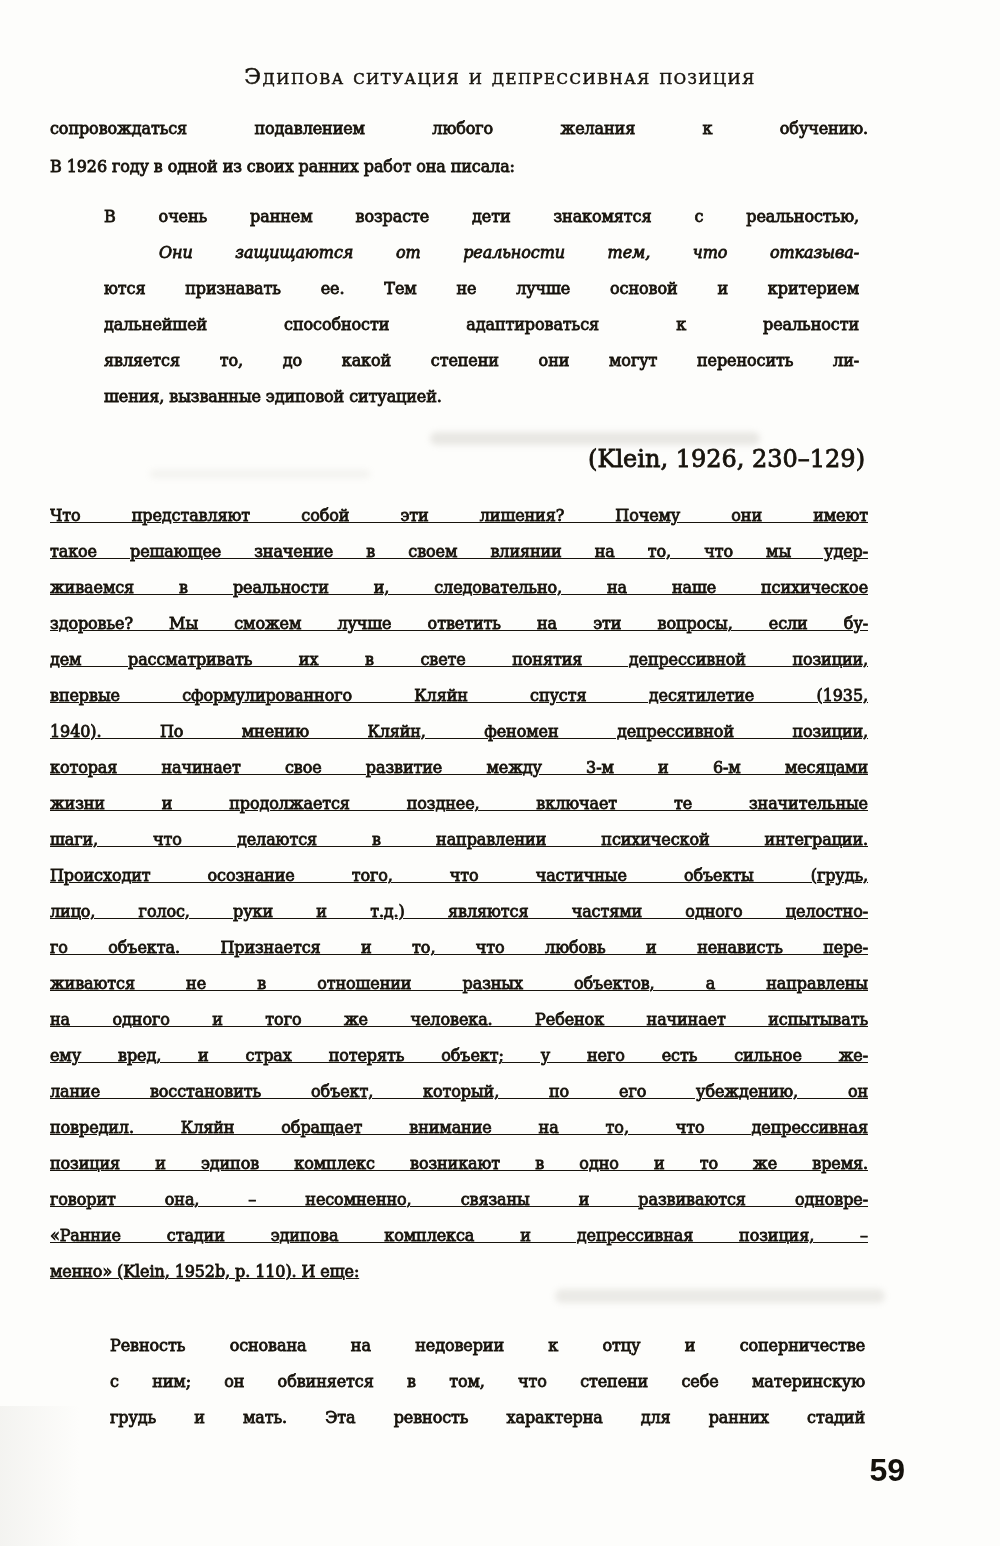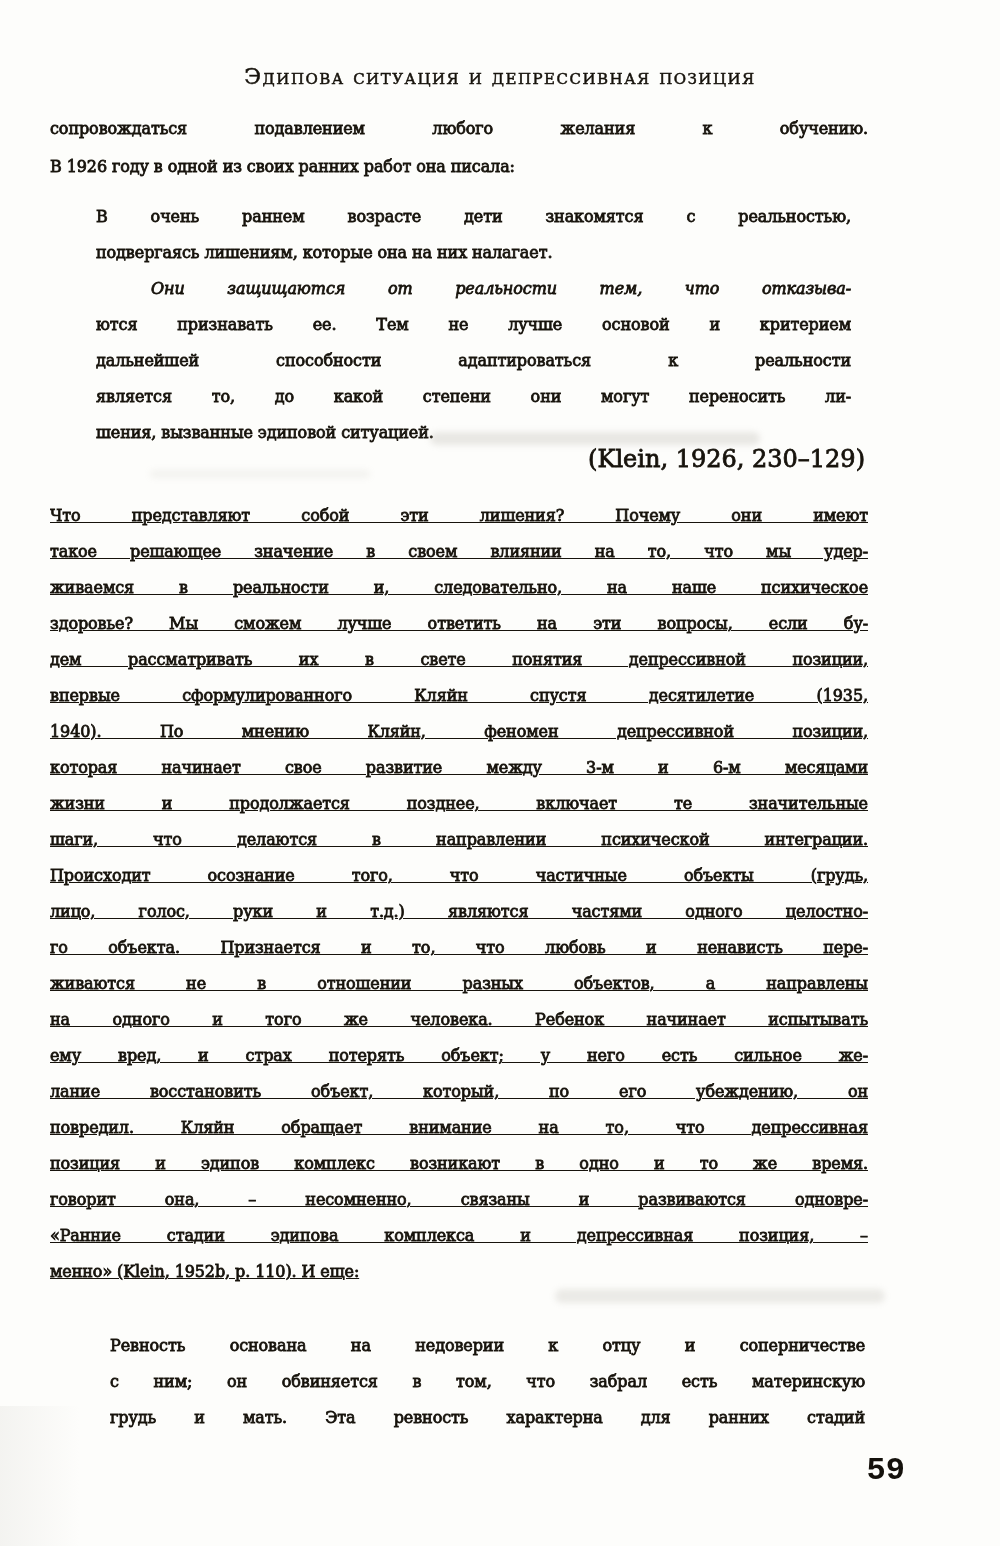--- a/index.html
+++ b/index.html
@@ -40,37 +40,37 @@
   }
   .para1 .tl { line-height: 38px; height: 38px; }
 
   
   .j { text-align: justify; text-align-last: justify; }
   
   .e { text-align: left; text-align-last: left; }
   .ind { text-indent: 55px; font-style: italic; }
 
   .para1  { left: 50px;  top: 110px;  width: 818px; }
-  .quote1 { left: 96px; top: 199px;  width: 755px; }
+  .quote1 { left: 104px; top: 199px;  width: 755px; }
   .cite1  {
     position: absolute;
     left: 110px; top: 443px; width: 755px;
     text-align: right;
     font-size: 24px;
     line-height: 32px;
     -webkit-text-stroke: 0.8px #17130c;
   }
   .para2  { left: 50px;  top: 498px;  width: 818px; text-decoration: underline; }
   .quote2 { left: 110px; top: 1328px; width: 755px; }
 
   .page-number {
     position: absolute;
     top: 1452px;
     right: 95px;
-    font-family: Liberation Mono, monospace;
+    font-family: Liberation Sans, sans-serif;
     font-size: 32px;
     font-weight: 600;
     color: #14110c;
   }
 
   
   .smudge {
     position: absolute;
     background: #aaa69c;
     opacity: 0.25;
@@ -96,21 +96,20 @@
 
   <div class="running-header">Эдипова ситуация и депрессивная позиция</div>
 
   <div class="block para1">
     <div class="tl j">сопровождаться подавлением любого желания к обучению.</div>
     <div class="tl e">В 1926 году в одной из своих ранних работ она писала:</div>
   </div>
 
   <div class="block quote1">
     <div class="tl j">В очень раннем возрасте дети знакомятся с реальностью,</div>
-    <div class="tl e">подвергаясь лишениям, которые она на них налагает.</div>
     <div class="tl j ind">Они защищаются от реальности тем, что отказыва-</div>
     <div class="tl j">ются признавать ее. Тем не лучше основой и критерием</div>
     <div class="tl j">дальнейшей способности адаптироваться к реальности</div>
     <div class="tl j">является то, до какой степени они могут переносить ли-</div>
     <div class="tl e">шения, вызванные эдиповой ситуацией.</div>
   </div>
 
   <div class="cite1">(Klein, 1926, 230–129)</div>
 
   <div class="block para2">
@@ -133,21 +132,21 @@
     <div class="tl j">лание восстановить объект, который, по его убеждению, он</div>
     <div class="tl j">повредил. Кляйн обращает внимание на то, что депрессивная</div>
     <div class="tl j">позиция и эдипов комплекс возникают в одно и то же время.</div>
     <div class="tl j">говорит она, – несомненно, связаны и развиваются одновре-</div>
     <div class="tl j">«Ранние стадии эдипова комплекса и депрессивная позиция, –</div>
     <div class="tl e">менно» (Klein, 1952b, p. 110). И еще:</div>
   </div>
 
   <div class="block quote2">
     <div class="tl j">Ревность основана на недоверии к отцу и соперничестве</div>
-    <div class="tl j">с ним; он обвиняется в том, что забрал есть материнскую</div>
+    <div class="tl j">с ним; он обвиняется в том, что степени себе материнскую</div>
     <div class="tl j">грудь и мать. Эта ревность характерна для ранних стадий</div>
   </div>
 
   <div class="smudge s1"></div>
   <div class="smudge s2"></div>
   <div class="smudge s3"></div>
   <div class="edge-shade"></div>
 
   <div class="page-number">59</div>
 

